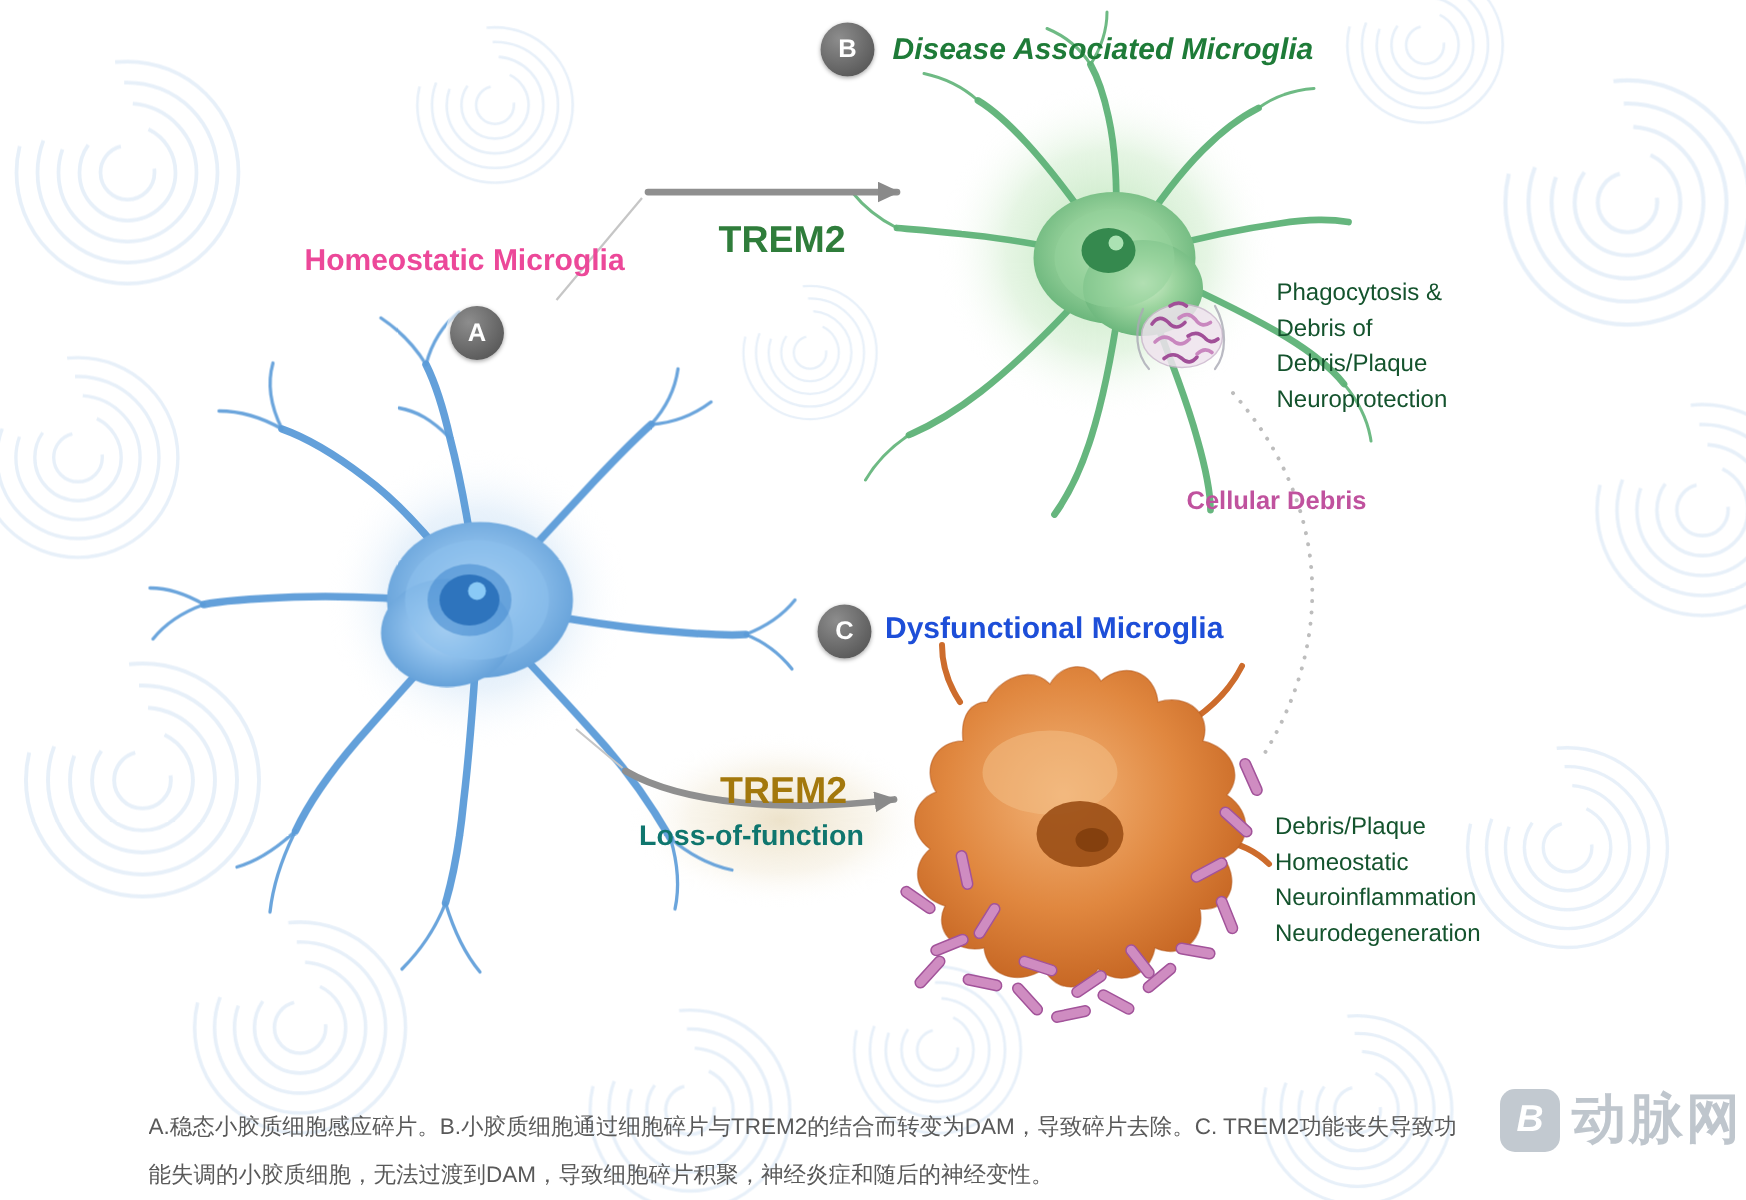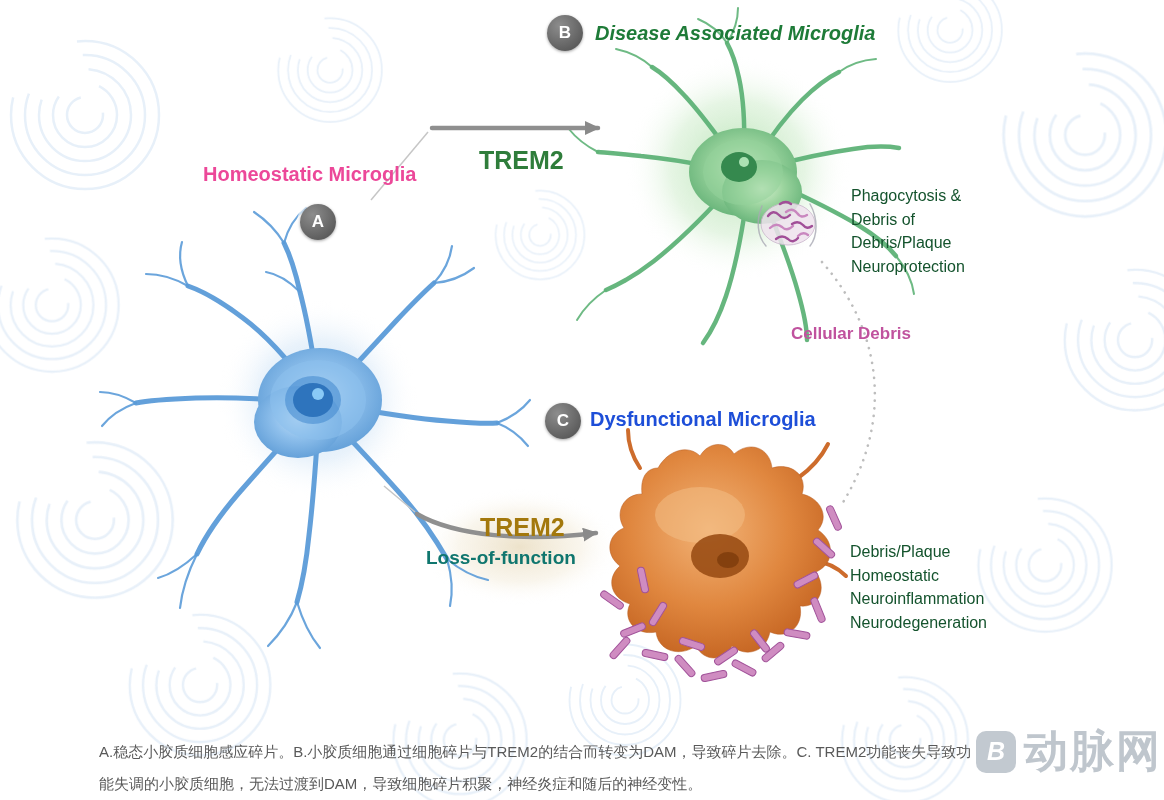--- a/index.html
+++ b/index.html
@@ -47,21 +47,21 @@
     box-shadow:0 1px 3px rgba(0,0,0,.35), 0 0 0 3px rgba(255,255,255,.65);}
   .badge-a{left:300px;top:204px;}
   .badge-b{left:547px;top:15px;}
   .badge-c{left:545px;top:403px;}
   .caption{position:absolute;left:99px;top:736px;width:880px;color:#595959;
     font-size:15px;line-height:32px;}
   .watermark{position:absolute;right:2px;top:722px;display:flex;align-items:center;gap:8px;
     color:#bfc6cd;}
   .wm-logo{width:40px;height:42px;border-radius:10px;background:#c2c9d0;color:#ffffff;
     display:flex;align-items:center;justify-content:center;font-size:25px;font-weight:bold;font-style:italic;}
-  .wm-text{font-size:44px;font-weight:bold;white-space:nowrap;letter-spacing:2px;}
+  .wm-text{font-size:36px;font-weight:bold;white-space:nowrap;letter-spacing:2px;}
 </style>
 </head>
 <body>
 
 <div class="stage">
 
   <svg class="layer" width="1164" height="800" viewBox="0 0 1164 800">
     <defs>
       <radialGradient id="blueSoma" cx="50%" cy="45%" r="60%">
         <stop offset="0%" stop-color="#c4e0f7"></stop>

